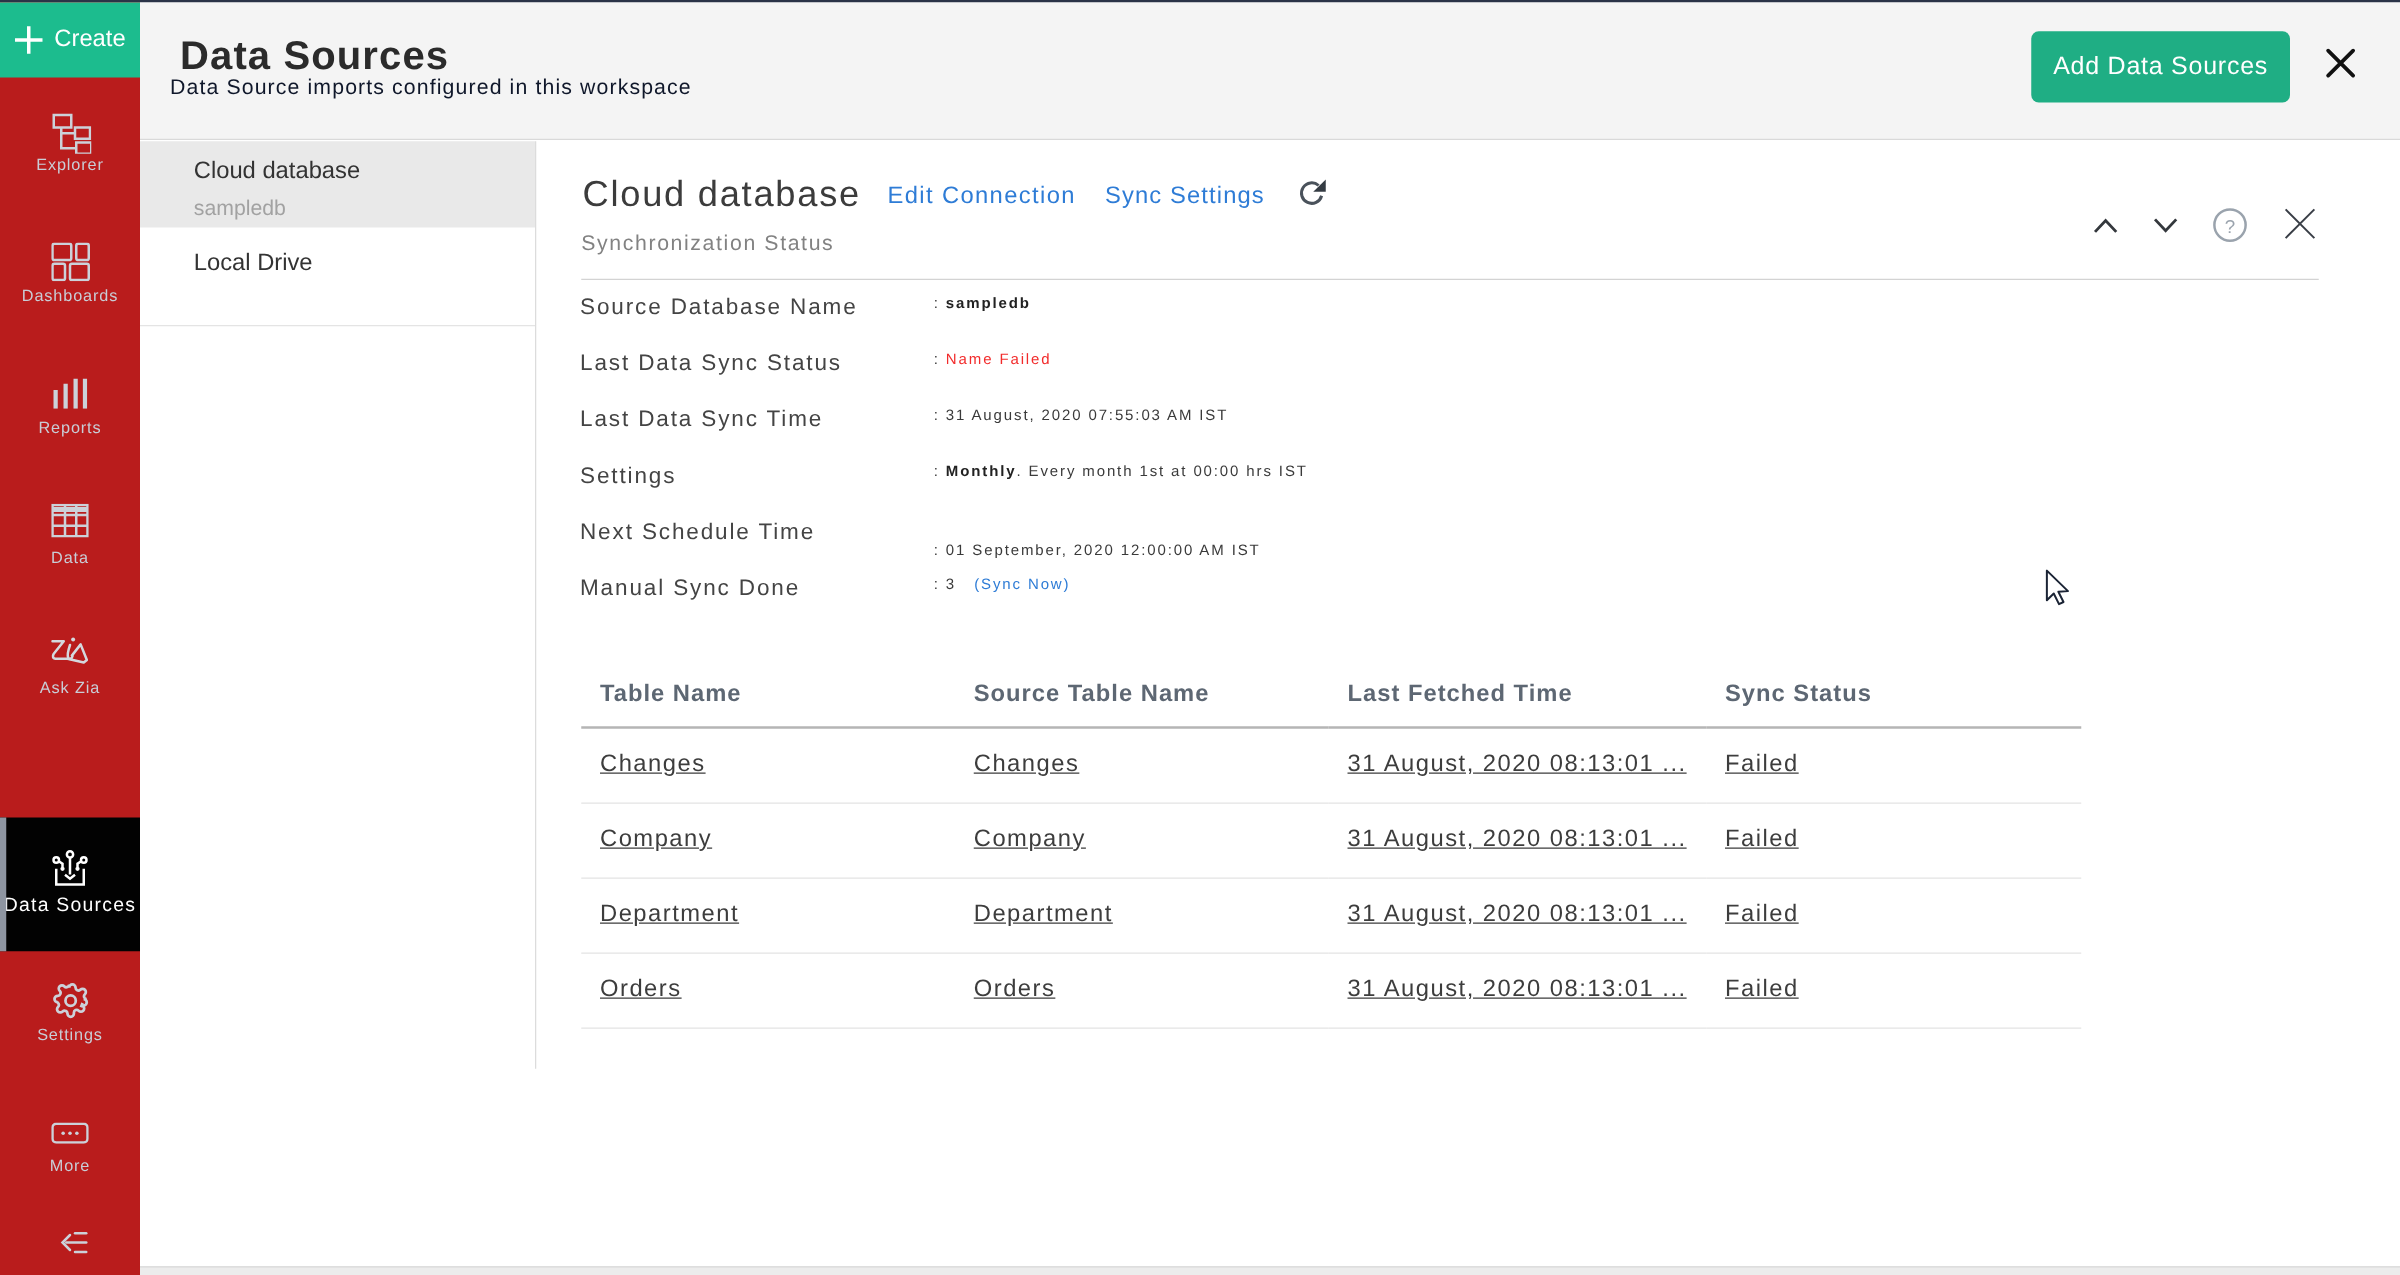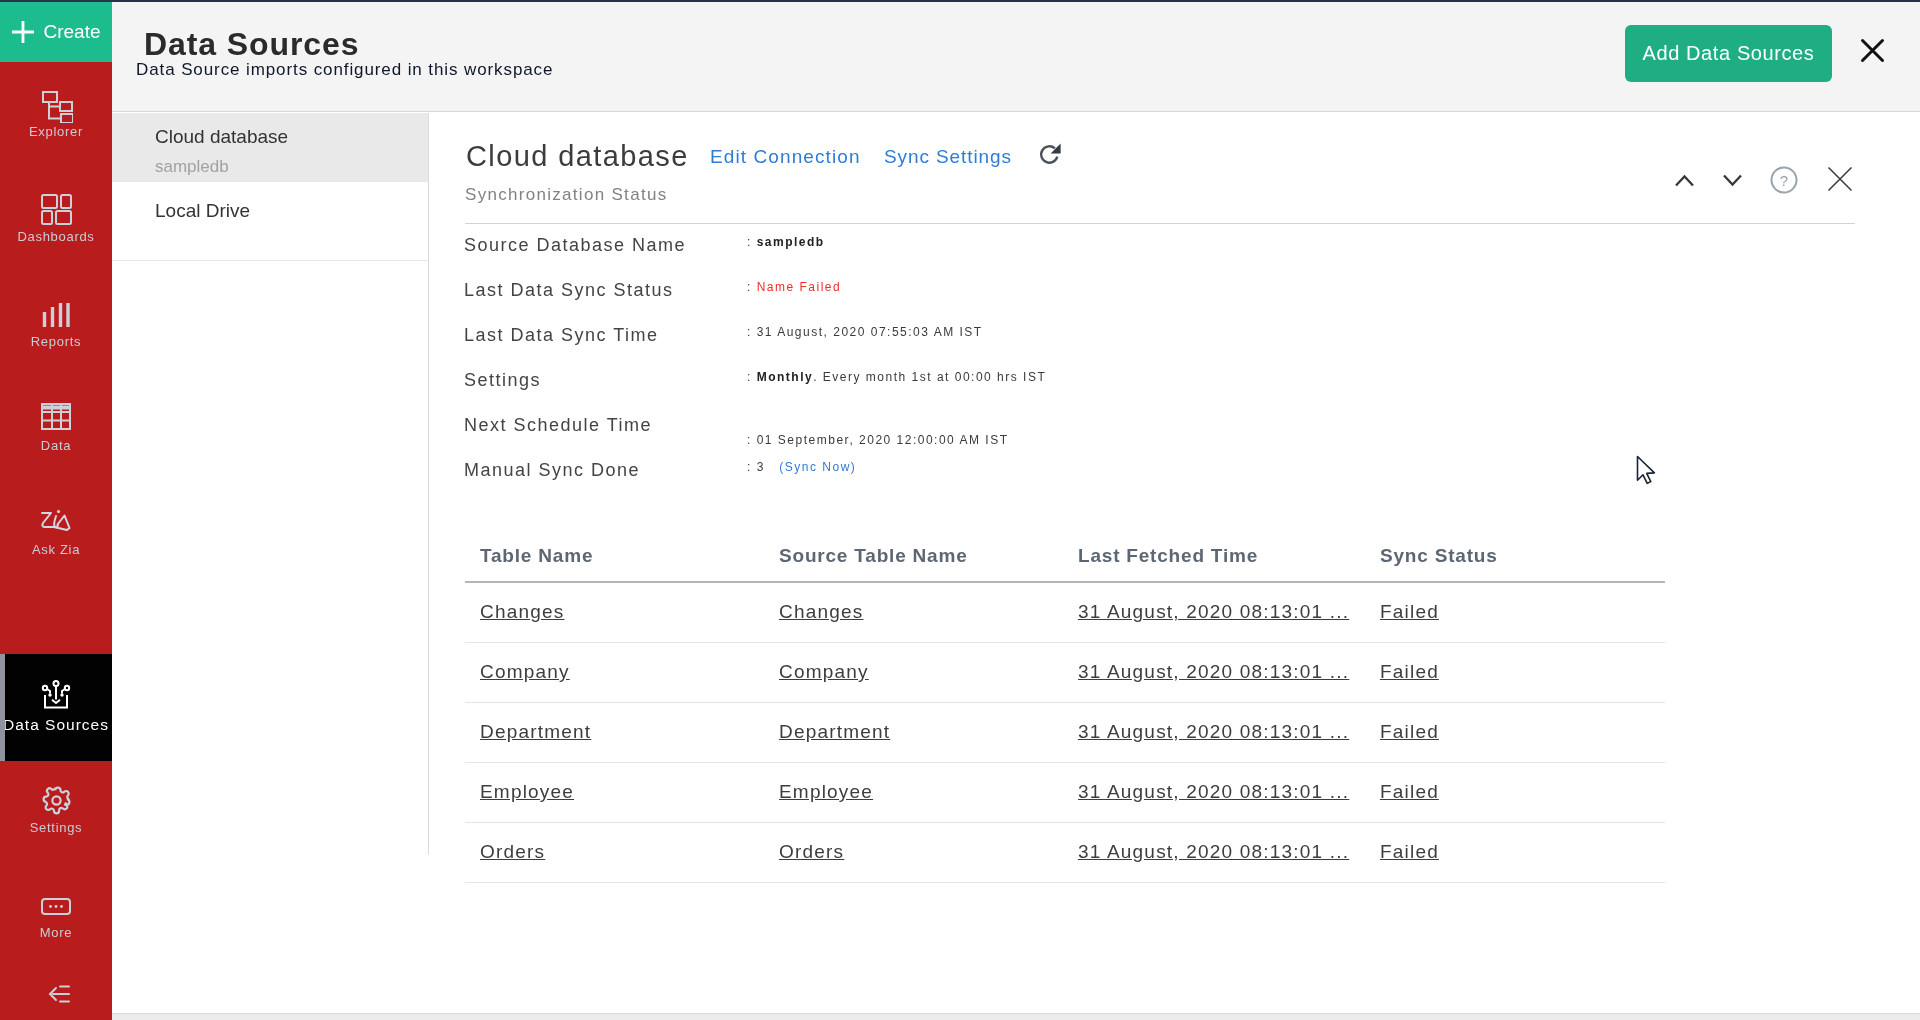--- a/index.html
+++ b/index.html
@@ -250,26 +250,20 @@
           <td>31 August, 2020 08:13:01 ...</td>
           <td>Failed</td>
         </tr>
     <tr>
           <td>Department</td>
           <td>Department</td>
           <td>31 August, 2020 08:13:01 ...</td>
           <td>Failed</td>
         </tr>
     <tr>
-          <td>Employee</td>
-          <td>Employee</td>
-          <td>31 August, 2020 08:13:01 ...</td>
-          <td>Failed</td>
-        </tr>
-    <tr>
           <td>Orders</td>
           <td>Orders</td>
           <td>31 August, 2020 08:13:01 ...</td>
           <td>Failed</td>
         </tr>
   </tbody>
     </table>
 </div>
 
 <div id="bottombar" class="abs"></div>

